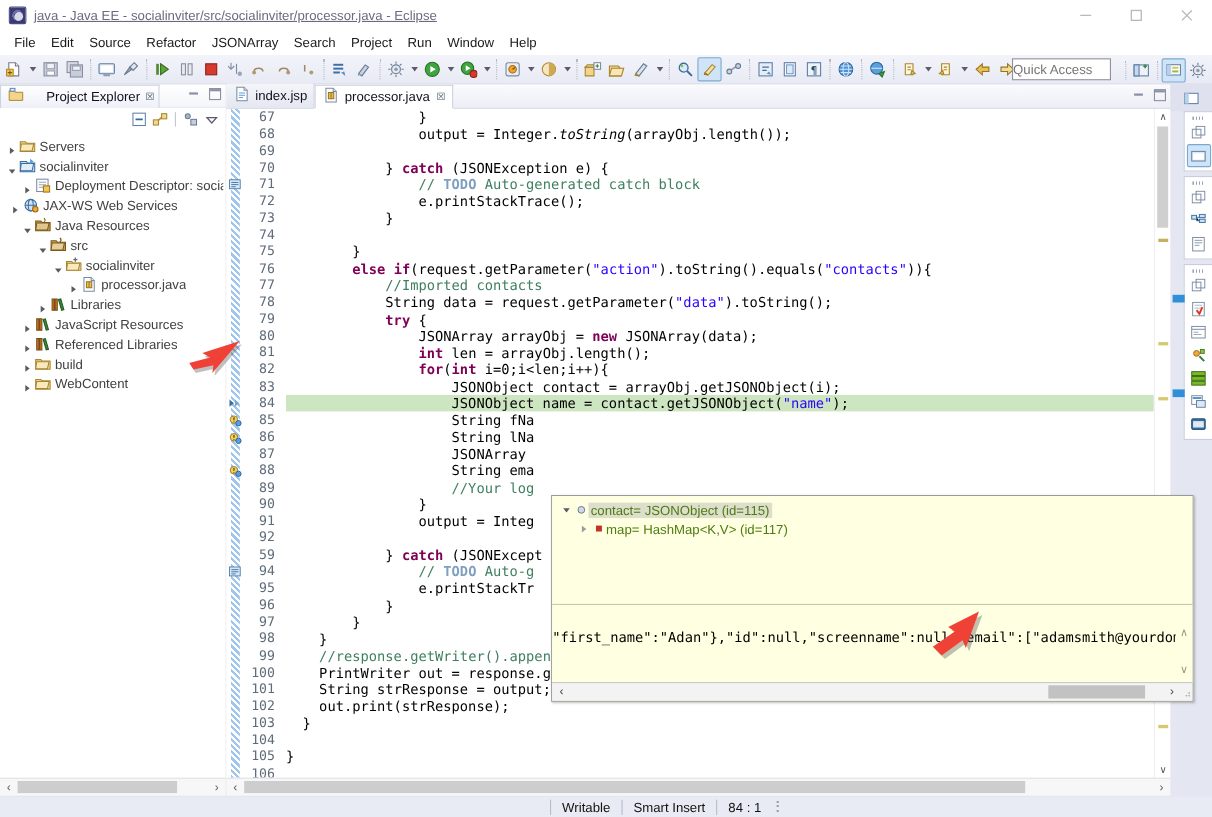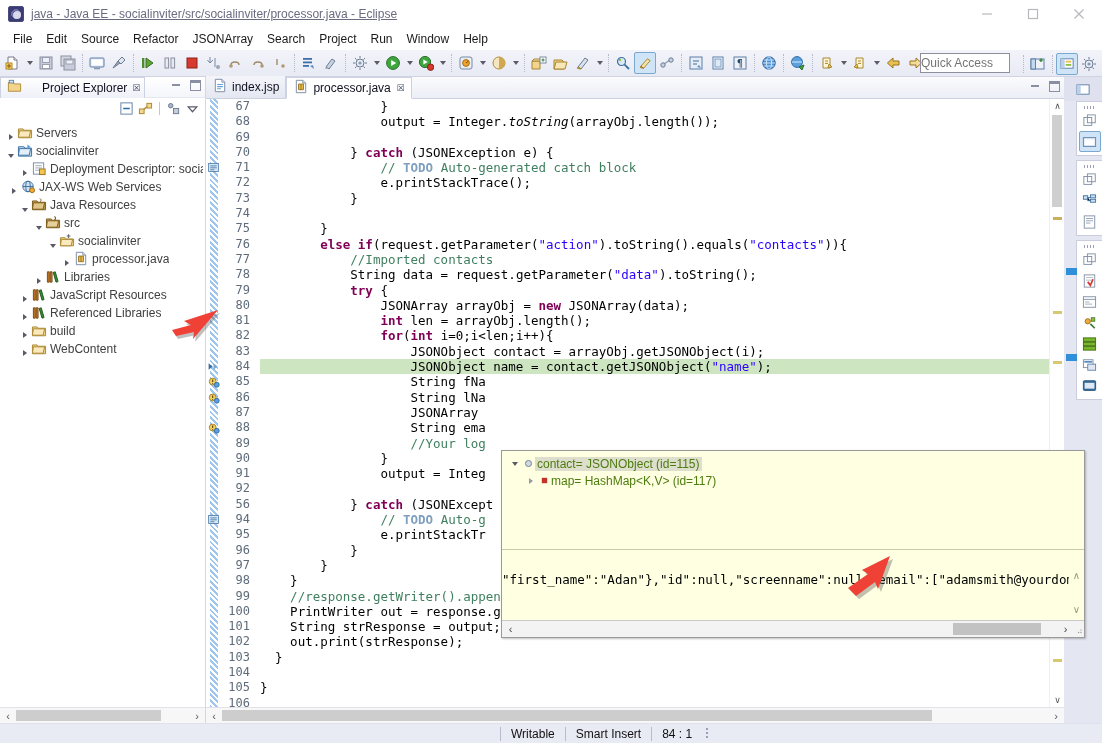--- a/index.html
+++ b/index.html
@@ -1021,21 +1021,21 @@
             <div class="ln">83</div>
             <div class="ln">84</div>
             <div class="ln">85</div>
             <div class="ln">86</div>
             <div class="ln">87</div>
             <div class="ln">88</div>
             <div class="ln">89</div>
             <div class="ln">90</div>
             <div class="ln">91</div>
             <div class="ln">92</div>
-            <div class="ln">56</div>
+            <div class="ln">59</div>
             <div class="ln">94</div>
             <div class="ln">95</div>
             <div class="ln">96</div>
             <div class="ln">97</div>
             <div class="ln">98</div>
             <div class="ln">99</div>
             <div class="ln">100</div>
             <div class="ln">101</div>
             <div class="ln">102</div>
             <div class="ln">103</div>

